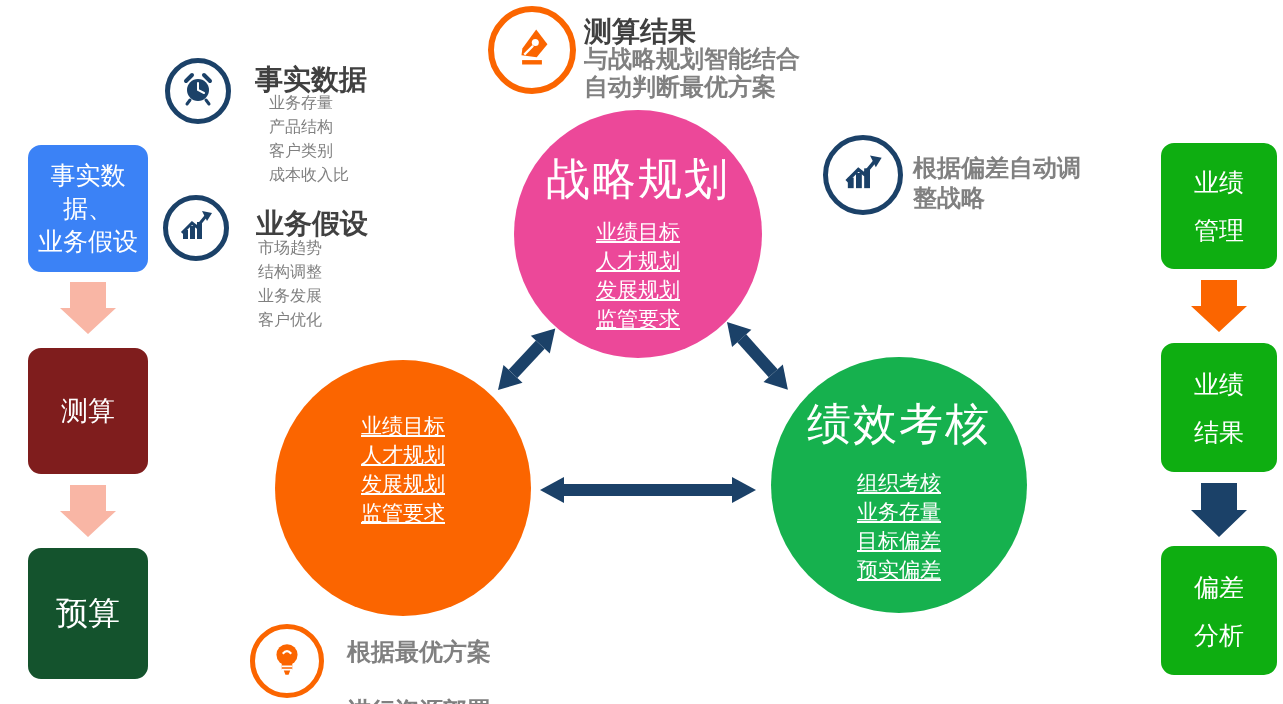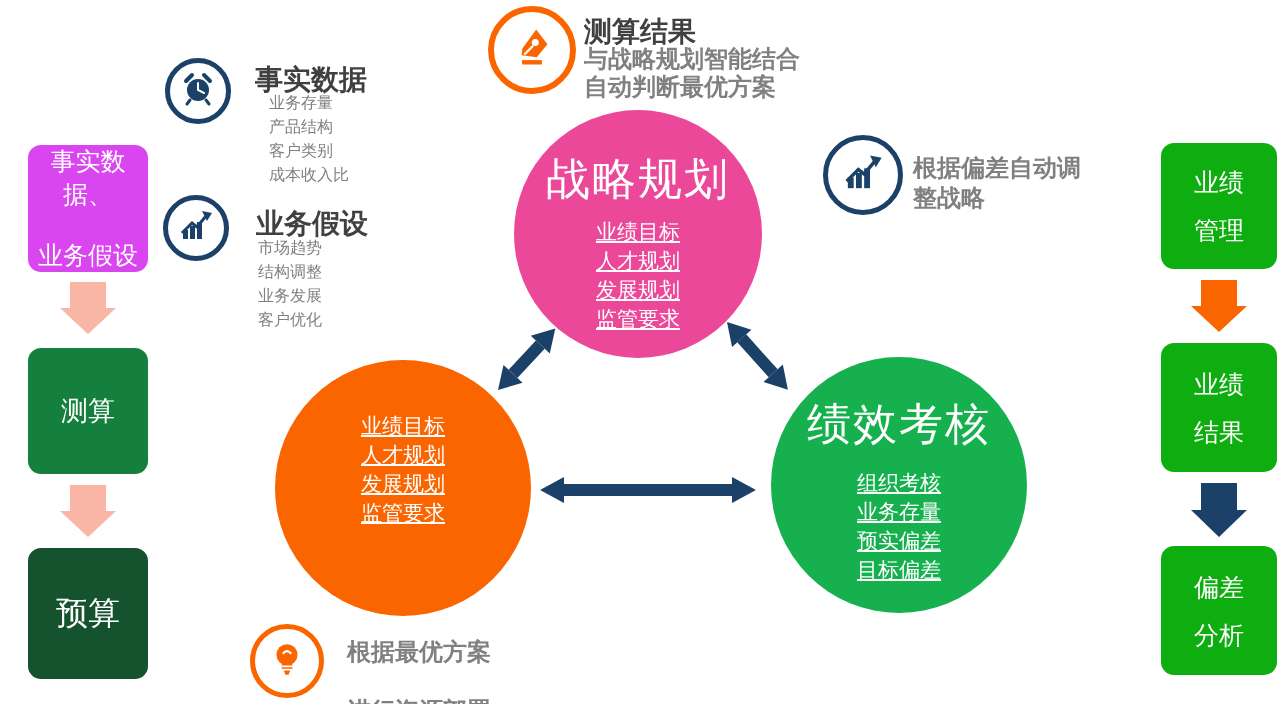--- a/index.html
+++ b/index.html
@@ -28,30 +28,30 @@
   .dbl{position:absolute;display:flex;align-items:center;height:26px;transform-origin:0 50%;}
   .dbl .hl{width:0;height:0;border-top:13px solid transparent;border-bottom:13px solid transparent;}
   .dbl .shaft{flex:1;height:12px;}
   .dbl .hr{width:0;height:0;border-top:13px solid transparent;border-bottom:13px solid transparent;}
 </style>
 </head>
 <body>
 
 <div id="canvas">
 
-  <div class="fbox" style="left:25px;top:142px;width:126px;height:133px;background:#d946ef;font-size:25px;line-height:33px;justify-content:space-between;">
+  <div class="fbox" style="left:25px;top:142px;width:126px;height:133px;background:#3b82f6;font-size:25px;line-height:33px;">
     <span class="l1">事实数据、</span>
     <span class="l1">业务假设</span>
   </div>
 
   <svg class="blockarrow" style="left:60px;top:282px;" width="56" height="52" viewBox="0 0 56 52">
     <polygon points="10,0 46,0 46,26 56,26 28,52 0,26 10,26" fill="#F9B6A5"></polygon>
   </svg>
 
-  <div class="fbox" style="left:25px;top:345px;width:126px;height:132px;background:#15803d;font-size:27px;">
+  <div class="fbox" style="left:25px;top:345px;width:126px;height:132px;background:#7f1d1d;font-size:27px;">
     <span class="l1">测算</span>
   </div>
 
   <svg class="blockarrow" style="left:60px;top:485px;" width="56" height="52" viewBox="0 0 56 52">
     <polygon points="10,0 46,0 46,26 56,26 28,52 0,26 10,26" fill="#F9B6A5"></polygon>
   </svg>
 
   <div class="fbox" style="left:25px;top:545px;width:126px;height:137px;background:#14532d;font-size:32px;font-family:Liberation Mono, monospace;">
     <span class="l1">预算</span>
   </div>
@@ -152,22 +152,22 @@
       <li>发展规划</li>
       <li>监管要求</li>
     </ul>
   </div>
 
   <div class="bigcircle" style="left:771px;top:357px;width:256px;height:256px;background:#16B14E;padding-top:38px;">
     <div class="ctitle">绩效考核</div>
     <ul style="margin-top:14px;">
       <li>组织考核</li>
       <li>业务存量</li>
+      <li>目标偏差</li>
       <li>预实偏差</li>
-      <li>目标偏差</li>
     </ul>
   </div>
 
   <div class="dbl" style="left:498px;top:377px;width:84px;transform:rotate(-47deg);">
     <span class="hl" style="border-right:22px solid #1B4168;"></span>
     <span class="shaft" style="background:#1B4168;"></span>
     <span class="hr" style="border-left:22px solid #1B4168;"></span>
   </div>
 
   <div class="dbl" style="left:727px;top:309px;width:91px;transform:rotate(48deg);">

